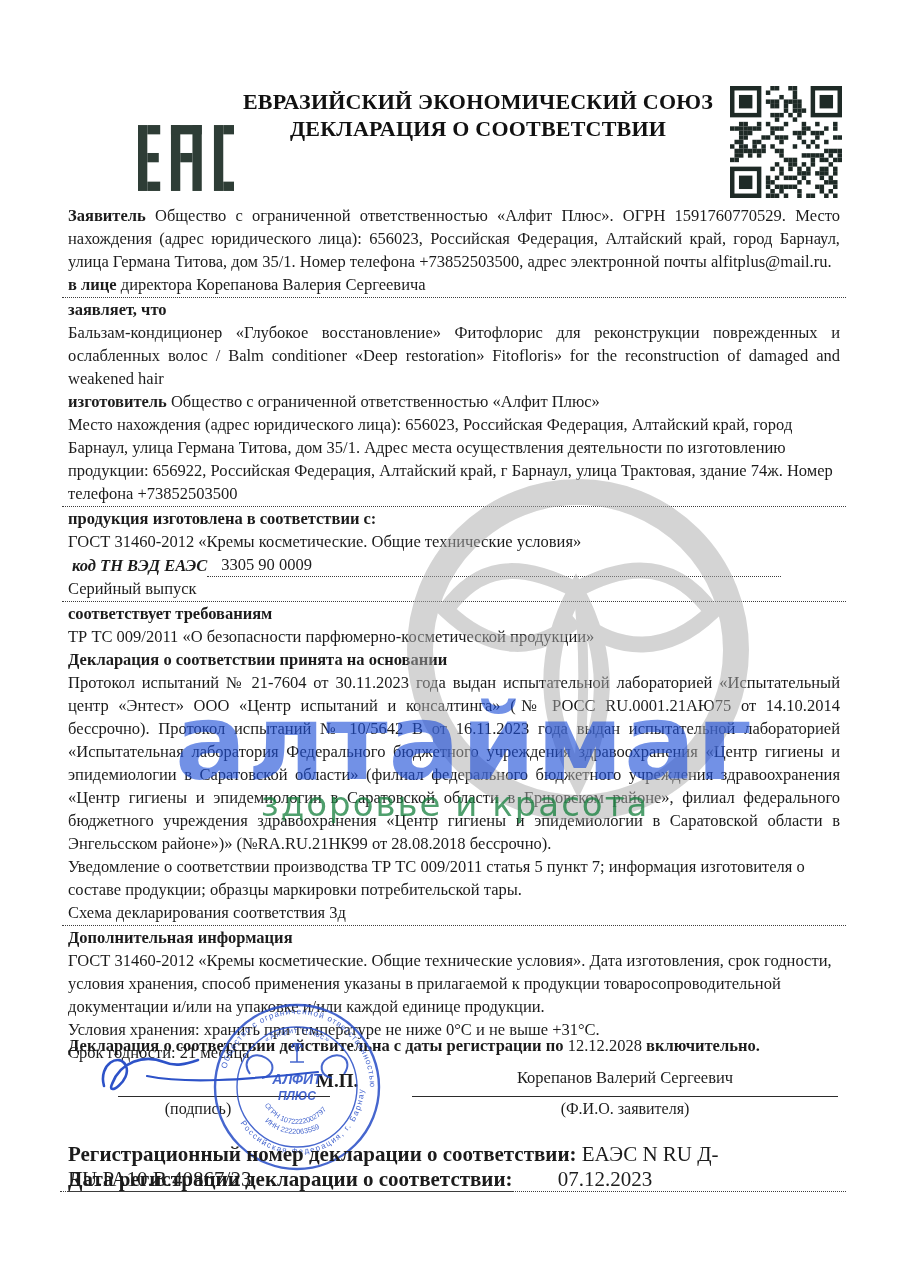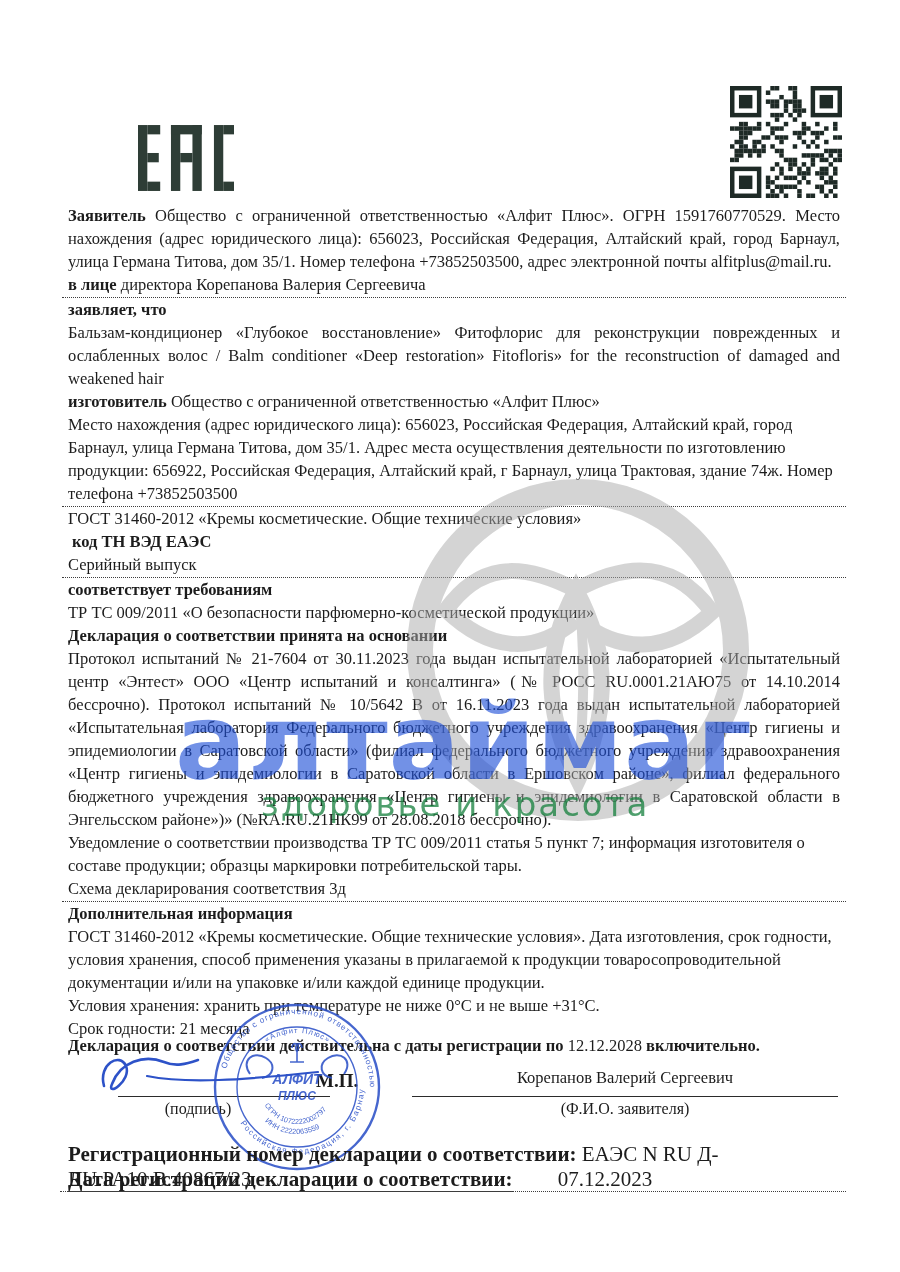--- a/index.html
+++ b/index.html
@@ -58,20 +58,24 @@
       <rect x="46" y="0" width="13" height="92"></rect>
         <rect x="76" y="0" width="13" height="92"></rect>
       <rect x="46" y="0" width="43" height="13"></rect>
         <rect x="59" y="39" width="17" height="13"></rect>
       <rect x="106" y="0" width="13" height="92"></rect>
         <rect x="119" y="0" width="15" height="13"></rect>
       <rect x="119" y="79" width="15" height="13"></rect>
     </svg>
   </div>
 
+  <div class="doc-title">
+    <div>ЕВРАЗИЙСКИЙ ЭКОНОМИЧЕСКИЙ СОЮЗ</div>
+    <div>ДЕКЛАРАЦИЯ О СООТВЕТСТВИИ</div>
+  </div>
 
   <div class="qr">
     <svg viewBox="0 0 100 100" xmlns="http://www.w3.org/2000/svg">
       <g id="qr-finders">
         <rect x="0" y="0" width="28" height="28"></rect>
           <rect x="4" y="4" width="20" height="20" fill="#fff"></rect>
           <rect x="8" y="8" width="12" height="12"></rect>
         <rect x="72" y="0" width="28" height="28"></rect>
           <rect x="76" y="4" width="20" height="20" fill="#fff"></rect>
           <rect x="80" y="8" width="12" height="12"></rect>
@@ -277,25 +281,27 @@
     <div class="rowline"><b>в лице</b> <span>директора Корепанова Валерия Сергеевича</span></div>
 
     <div><b>заявляет, что</b></div>
 
     <p class="just">Бальзам-кондиционер «Глубокое восстановление» Фитофлорис для реконструкции поврежденных и ослабленных волос / Balm conditioner «Deep restoration» Fitofloris» for the reconstruction of damaged and weakened hair</p>
 
     <div><b>изготовитель</b> <span>Общество с ограниченной ответственностью «Алфит Плюс»</span></div>
 
     <div class="rowline">Место нахождения (адрес юридического лица): 656023, Российская Федерация, Алтайский край, город Барнаул, улица Германа Титова, дом 35/1. Адрес места осуществления деятельности по изготовлению продукции: 656922, Российская Федерация, Алтайский край, г Барнаул, улица Трактовая, здание 74ж. Номер телефона +73852503500</div>
 
+    <div><b>продукция изготовлена в соответствии с:</b></div>
 
     <div>ГОСТ 31460-2012 «Кремы косметические. Общие технические условия»</div>
 
     <div class="tnved">
-      <b style="padding-left:4px;">код ТН ВЭД ЕАЭС</b>
+      <b style="padding-left:4px;font-style:italic;">код ТН ВЭД ЕАЭС</b>
+      <span class="code-cell">3305 90 0009</span>
     </div>
 
     <div class="rowline">Серийный выпуск</div>
 
     <div><b>соответствует требованиям</b></div>
     <div>ТР ТС 009/2011 «О безопасности парфюмерно-косметической продукции»</div>
 
     <div><b>Декларация о соответствии принята на основании</b></div>
     <p class="just">Протокол испытаний № 21-7604 от 30.11.2023 года выдан испытательной лабораторией «Испытательный центр «Энтест» ООО «Центр испытаний и консалтинга» (№ РОСС RU.0001.21АЮ75 от 14.10.2014 бессрочно). Протокол испытаний № 10/5642 В от 16.11.2023 года выдан испытательной лабораторией «Испытательная лаборатория Федерального бюджетного учреждения здравоохранения «Центр гигиены и эпидемиологии в Саратовской области» (филиал федерального бюджетного учреждения здравоохранения «Центр гигиены и эпидемиологии в Саратовской области в Ершовском районе», филиал федерального бюджетного учреждения здравоохранения «Центр гигиены и эпидемиологии в Саратовской области в Энгельсском районе»)» (№RA.RU.21НК99 от 28.08.2018 бессрочно).</p>
     <p>Уведомление о соответствии производства ТР ТС 009/2011 статья 5 пункт 7; информация изготовителя о составе продукции; образцы маркировки потребительской тары.</p>

